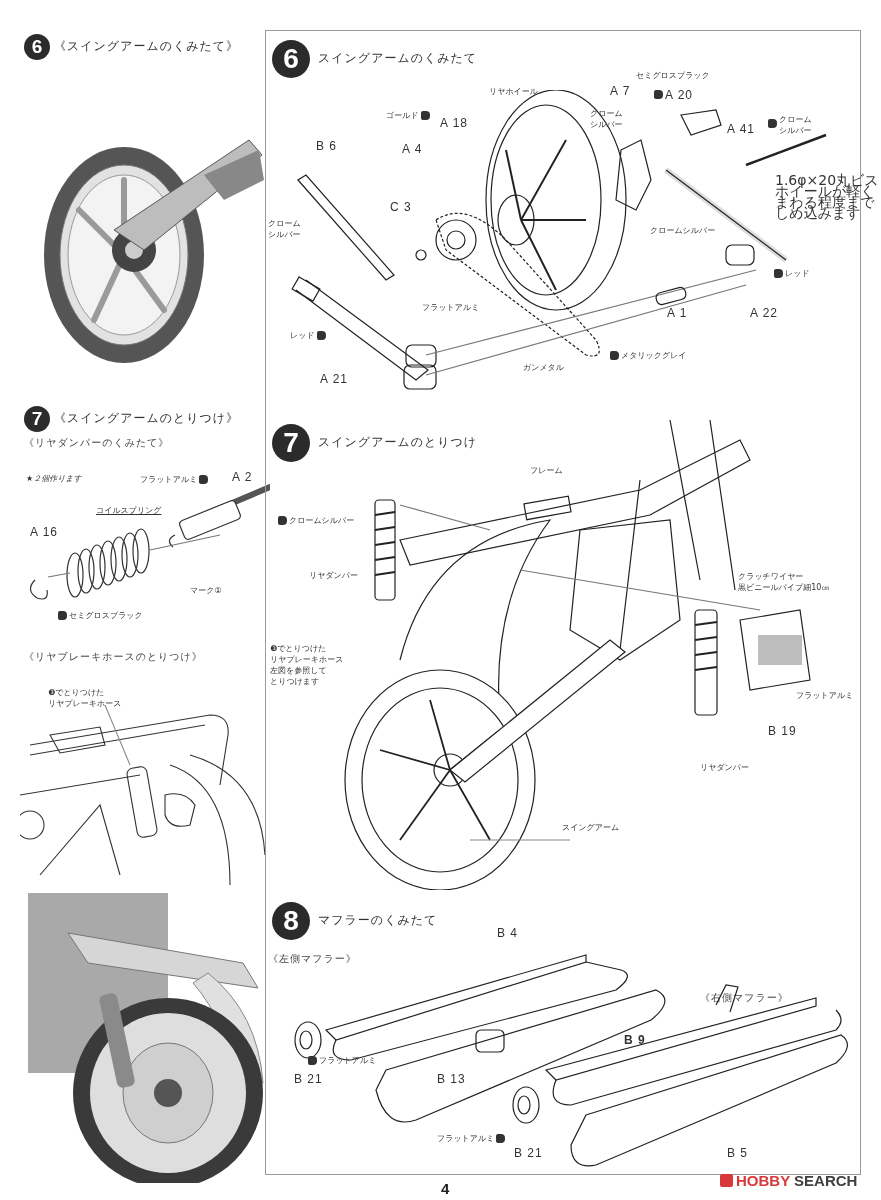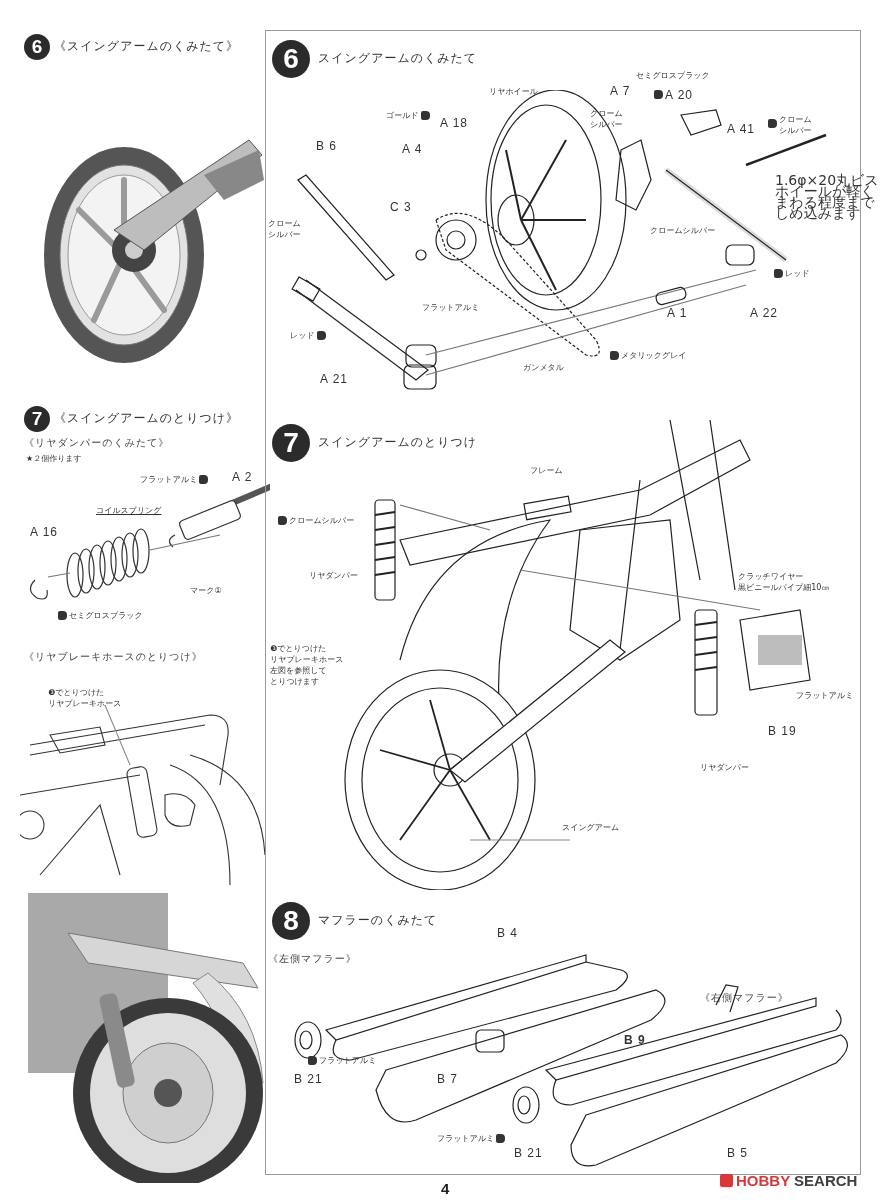--- a/index.html
+++ b/index.html
@@ -42,21 +42,21 @@
     <circle cx="110" cy="170" r="22" fill="#444"></circle>
     <circle cx="110" cy="170" r="9" fill="#ccc"></circle>
     <path d="M90 150 L225 60 L238 75 L120 170 Z" fill="#bdbdbd" stroke="#555"></path>
     <path d="M180 95 L235 70 L240 100 L200 120 Z" fill="#888"></path>
   </svg>
 </div>
 
 <div class="badge" style="left:24px;top:406px;width:26px;height:26px;line-height:26px;font-size:19px;">7</div>
 <div class="title" style="left:54px;top:410px;">《スイングアームのとりつけ》</div>
 <div class="sub" style="left:24px;top:436px;">《リヤダンパーのくみたて》</div>
-<div class="lbl" style="left:26px;top:453px;">★２個作ります</div>
+<div class="lbl" style="left:26px;top:473px;font-style:italic;">★２個作ります</div>
 
 <div class="abs" style="left:20px;top:465px;width:250px;height:160px;">
   <svg width="250" height="160" viewBox="0 0 250 160">
     <g fill="none" stroke="#333" stroke-width="1.2">
       <path d="M160 60 L255 20" stroke-width="6" stroke="#555"></path>
       <rect x="160" y="45" width="60" height="20" rx="4" transform="rotate(-22 190 55)" fill="#fff"></rect>
       <path d="M155 70 q-10 5 -2 12"></path>
       <g>
         <ellipse cx="55" cy="110" rx="8" ry="22"></ellipse>
           <ellipse cx="66" cy="106" rx="8" ry="22"></ellipse>
@@ -295,21 +295,21 @@
       <ellipse cx="260" cy="185" rx="13" ry="18" fill="#fff"></ellipse>
       <ellipse cx="258" cy="185" rx="6" ry="9"></ellipse>
       <path d="M450 85 l10 -20 l12 2 l-8 25"></path>
     </g>
   </svg>
 </div>
 
 <div class="part" style="left:497px;top:926px;">B 4</div>
 <div class="lbl" style="left:306px;top:1055px;"><span class="paint"></span><span>フラットアルミ</span></div>
 <div class="part" style="left:294px;top:1072px;">B 21</div>
-<div class="part" style="left:437px;top:1072px;">B 7</div>
+<div class="part" style="left:437px;top:1072px;">B 13</div>
 <div class="part" style="left:624px;top:1033px;font-weight:bold;">B 9</div>
 <div class="lbl" style="left:437px;top:1133px;"><span>フラットアルミ</span><span class="paint"></span></div>
 <div class="part" style="left:514px;top:1146px;">B 21</div>
 <div class="part" style="left:727px;top:1146px;">B 5</div>
 
 <div class="pageno" style="left:441px;top:1180px;">4</div>
 <div class="wm" style="left:720px;top:1172px;">
   <span style="display:inline-block;width:13px;height:13px;background:#d9383a;vertical-align:-1px;margin-right:3px;border-radius:2px;"></span><span style="color:#d9383a;">HOBBY</span> <span style="color:#404040;">SEARCH</span>
 </div>
 

